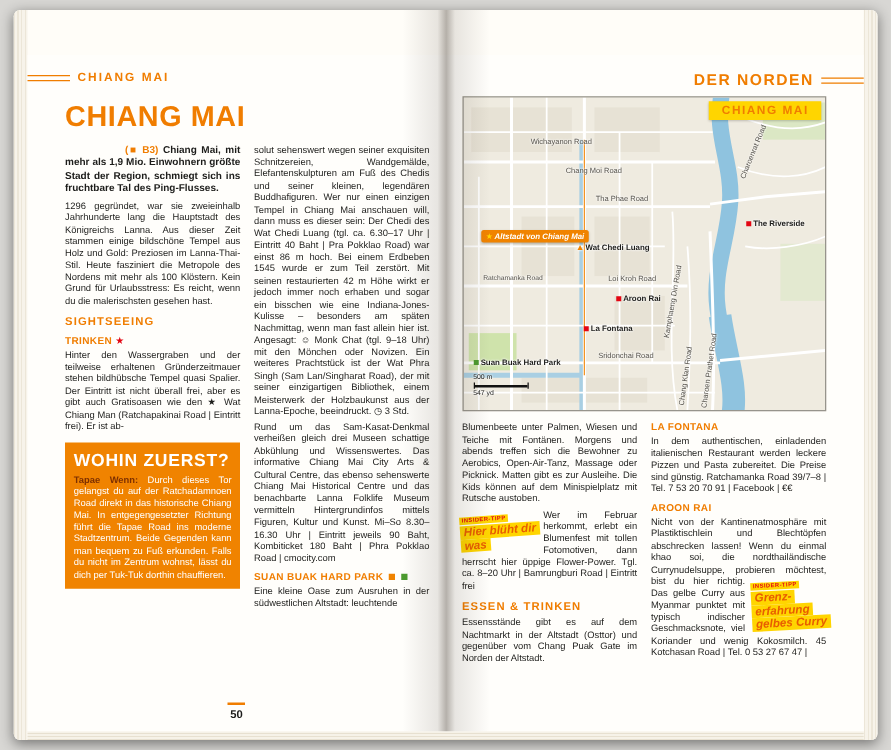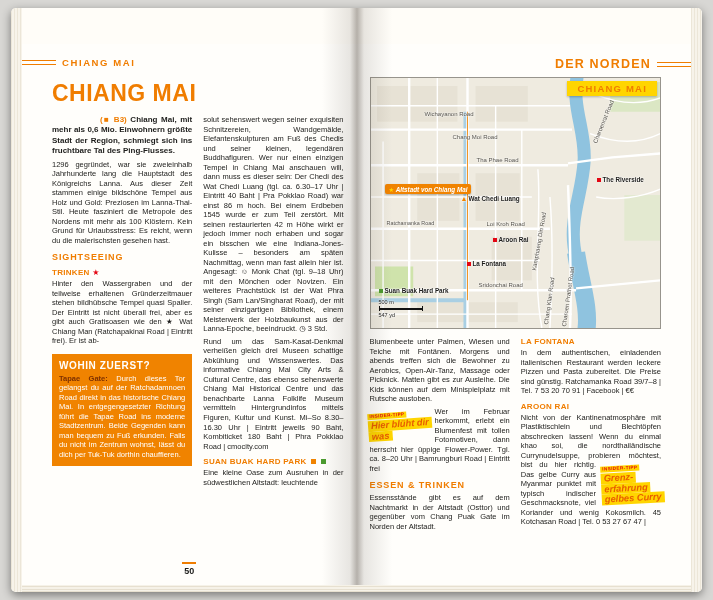--- a/index.html
+++ b/index.html
@@ -35,21 +35,21 @@
   .col { flex:1; min-width:0; }
   .para { font-size:7.5px; line-height:1.27; text-align:justify; hyphens:auto; margin-bottom:3px; }
   .intro { font-weight:bold; font-size:8px; line-height:1.3; }
   .mref { color:#f07d00;padding-left:48px; }
   .sec { color:#f07d00; font-weight:bold; font-size:9px; letter-spacing:.9px; margin:7px 0 3px; }
   .sub { color:#f07d00; font-weight:bold; font-size:8px; letter-spacing:.3px; margin:6px 0 2px; }
   .redstar { color:#e30613; font-size:8px; }
   .mini-ic { display:inline-block; width:5px; height:5px; margin-left:2px; vertical-align:middle; }
 
   .obox { background:#f08300; color:#fff; padding:6px 7px 7px; margin-top:8px; }
-  .obox .btitle { font-weight:bold; font-size:10px; letter-spacing:.6px; margin-bottom:3px; }
+  .obox .btitle { font-weight:bold; font-size:14px; letter-spacing:.6px; margin-bottom:3px; }
   .obox .para { margin:0; }
   .blead { color:#7d3000; font-weight:bold; }
 
   
   .map { position:relative; height:252px; margin-top:6px; border:1px solid #97948c;
     background:#efebe0; overflow:hidden; }
   .map svg { position:absolute; inset:0; width:100%; height:100%; }
   .map-tab { position:absolute; top:3px; right:3px; background:#ffd500; color:#f07d00;
     font-weight:bold; font-size:9.5px; letter-spacing:1.2px; padding:2px 10px; z-index:3;
     box-shadow:0 1px 2px rgba(0,0,0,.25); }
@@ -96,36 +96,36 @@
         <span class="hrule"></span>
         <span>CHIANG MAI</span>
       </div>
 
       <div class="big-title">CHIANG MAI</div>
 
       <div class="cols">
         <div class="col">
           <div class="para intro">
             <span class="mref">(■ B3)</span>
-            <span>Chiang Mai, mit mehr als 0,6 Mio. Einwohnern größte Stadt der Region, schmiegt sich ins fruchtbare Tal des Ping-Flusses.</span>
+            <span>Chiang Mai, mit mehr als 1,9 Mio. Einwohnern größte Stadt der Region, schmiegt sich ins fruchtbare Tal des Ping-Flusses.</span>
           </div>
           <div class="para">1296 gegründet, war sie zweieinhalb Jahrhunderte lang die Hauptstadt des Königreichs Lanna. Aus dieser Zeit stammen einige bildschöne Tempel aus Holz und Gold: Preziosen im Lanna-Thai-Stil. Heute fasziniert die Metropole des Nordens mit mehr als 100 Klöstern. Kein Grund für Urlaubsstress: Es reicht, wenn du die malerischsten gesehen hast.</div>
 
           <div class="sec">SIGHTSEEING</div>
 
           <div class="sub">
             <span>TRINKEN</span>
             <span class="redstar">★</span>
           </div>
           <div class="para">Hinter den Wassergraben und der teilweise erhaltenen Gründerzeitmauer stehen bildhübsche Tempel quasi Spalier. Der Eintritt ist nicht überall frei, aber es gibt auch Gratisoasen wie den ★ Wat Chiang Man (Ratchapakinai Road | Eintritt frei). Er ist ab-</div>
 
           <div class="obox">
             <div class="btitle">WOHIN ZUERST?</div>
             <div class="para">
-              <span class="blead">Tapae Gate:</span>
+              <span class="blead">Tapae Wenn:</span>
               <span>Durch dieses Tor gelangst du auf der Ratchadamnoen Road direkt in das historische Chiang Mai. In entgegengesetzter Richtung führt die Tapae Road ins moderne Stadtzentrum. Beide Gegenden kann man bequem zu Fuß erkunden. Falls du nicht im Zentrum wohnst, lässt du dich per Tuk-Tuk dorthin chauffieren.</span>
             </div>
           </div>
         </div>
 
         <div class="col">
           <div class="para">solut sehenswert wegen seiner exquisiten Schnitzereien, Wandgemälde, Elefantenskulpturen am Fuß des Chedis und seiner kleinen, legendären Buddhafiguren. Wer nur einen einzigen Tempel in Chiang Mai anschauen will, dann muss es dieser sein: Der Chedi des Wat Chedi Luang (tgl. ca. 6.30–17 Uhr | Eintritt 40 Baht | Pra Pokklao Road) war einst 86 m hoch. Bei einem Erdbeben 1545 wurde er zum Teil zerstört. Mit seinen restaurierten 42 m Höhe wirkt er jedoch immer noch erhaben und sogar ein bisschen wie eine Indiana-Jones-Kulisse – besonders am späten Nachmittag, wenn man fast allein hier ist. Angesagt: ☺ Monk Chat (tgl. 9–18 Uhr) mit den Mönchen oder Novizen. Ein weiteres Prachtstück ist der Wat Phra Singh (Sam Lan/Singharat Road), der mit seiner einzigartigen Bibliothek, einem Meisterwerk der Holzbaukunst aus der Lanna-Epoche, beeindruckt. ◷ 3 Std.</div>
           <div class="para">Rund um das Sam-Kasat-Denkmal verheißen gleich drei Museen schattige Abkühlung und Wissenswertes. Das informative Chiang Mai City Arts &amp; Cultural Centre, das ebenso sehenswerte Chiang Mai Historical Centre und das benachbarte Lanna Folklife Museum vermitteln Hintergrundinfos mittels Figuren, Kultur und Kunst. Mi–So 8.30–16.30 Uhr | Eintritt jeweils 90 Baht, Kombiticket 180 Baht | Phra Pokklao Road | cmocity.com</div>
           <div class="sub">
             <span>SUAN BUAK HARD PARK</span>

